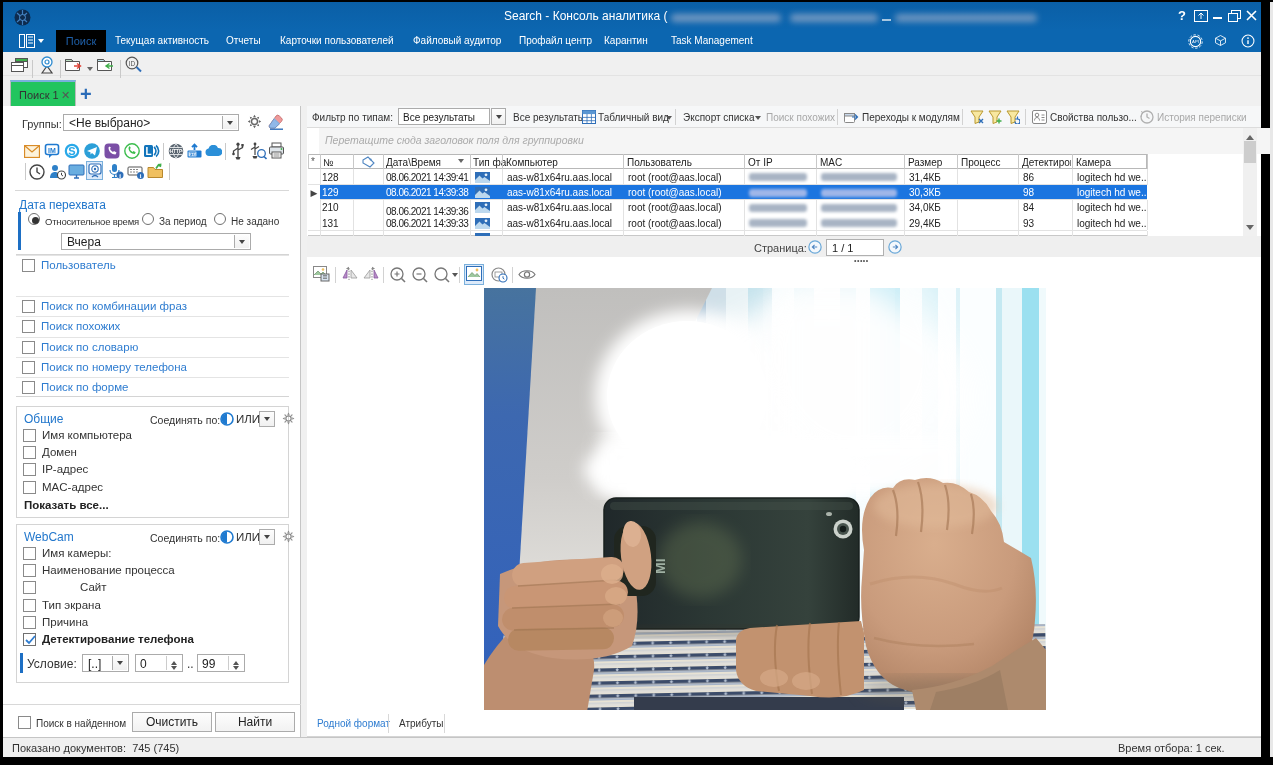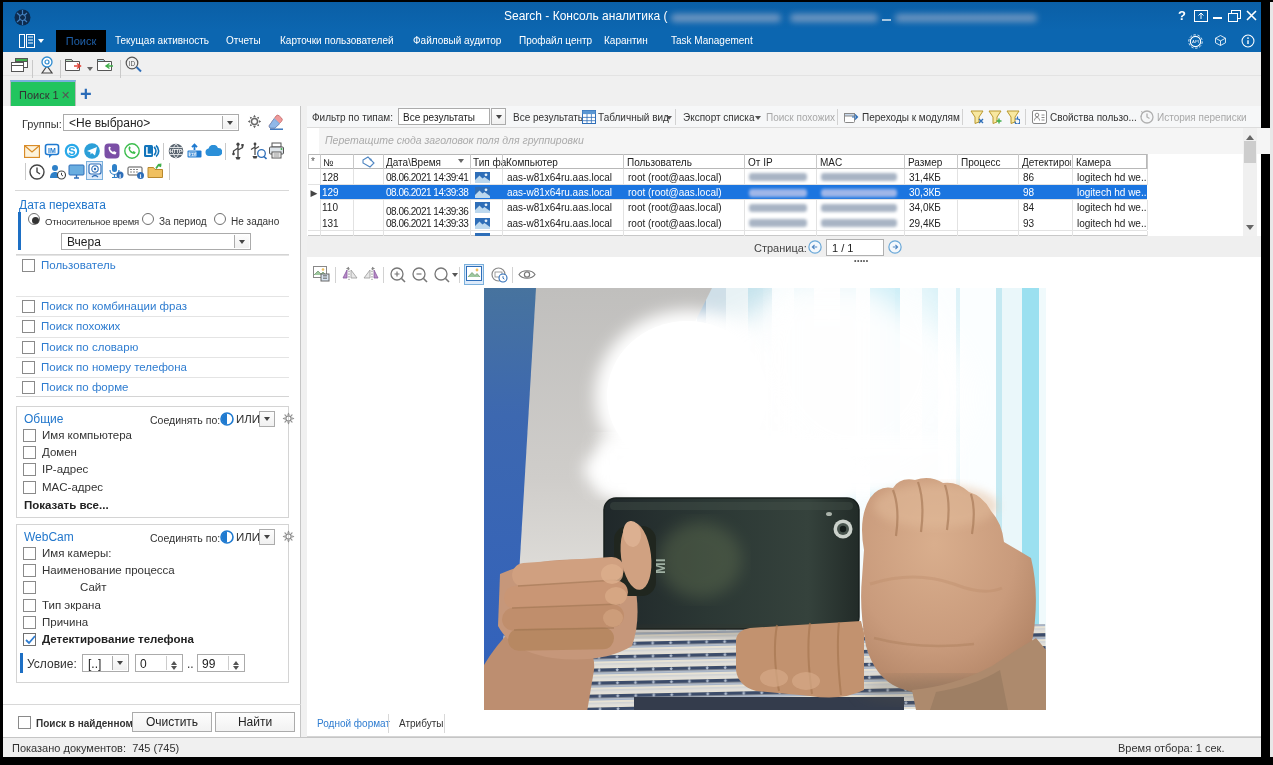--- a/index.html
+++ b/index.html
@@ -388,21 +388,21 @@
 <div class="combo" style="left:180px;top:129px;width:48px;height:18px;">
           <span style="position:absolute;left:4px;top:2px;">99</span>
           <div class="cbtn" style="background:#fff;border-left:1px solid #ccc;">
             <span style="position:absolute;left:4px;top:2px;width:0;height:0;border:3px solid transparent;border-bottom:4px solid #555;"></span>
             <span style="position:absolute;left:4px;top:10px;width:0;height:0;border:3px solid transparent;border-top:4px solid #555;"></span>
           </div>
         </div>
 </div>
   <div class="seph" style="left:0px;top:598px;width:298px;"></div>
   <span class="cb" style="left:15px;top:610px;"></span>
-  <span class="abs" style="left:33px;top:612px;color:#333;font-size:10px;font-weight:bold;">Поиск в найденном</span>
+  <span class="abs" style="left:33px;top:612px;color:#333;font-size:10px;">Поиск в найденном</span>
   <div class="btn" style="left:129px;top:606px;width:80px;height:20px;line-height:18px;">Очистить</div>
   <div class="btn" style="left:212px;top:606px;width:80px;height:20px;line-height:18px;">Найти</div>
 </div>
 <div id="rightpanel">
 <div class="abs" style="left:0;top:0;width:954px;height:22px;border-bottom:1px solid #dcdcdc;background:#f6f7f8;">
   <span class="abs" style="left:5px;top:6px;color:#333;font-size:10px;">Фильтр по типам:</span>
   <div class="combo" style="left:91px;top:2px;width:92px;height:17px;font-size:10px;">
           <span style="position:absolute;left:4px;top:3px;">Все результаты</span>
         </div>
   <div class="abs" style="left:184px;top:2px;width:15px;height:17px;background:linear-gradient(#fdfdfd,#f0f0f0);border:1px solid #ababab;">
@@ -534,21 +534,21 @@
 <span class="abs" style="left:187.5px;top:2.5px;color:#fff;">aas-w81x64ru.aas.local</span>
 <span class="abs" style="left:308.5px;top:2.5px;color:#fff;">root (root@aas.local)</span>
 <span class="abs" style="left:429.5px;top:4px;width:58px;height:8px;background:#9fb6e8;border-radius:3px;filter:blur(1.6px);"></span>
 <span class="abs" style="left:501.5px;top:4px;width:76px;height:8px;background:#9fb6e8;border-radius:3px;filter:blur(1.6px);"></span>
 <span class="abs" style="left:589.5px;top:2.5px;color:#fff;">30,3КБ</span>
 <span class="abs" style="left:703.5px;top:2.5px;color:#fff;">98</span>
 <span class="abs" style="left:757.5px;top:2.5px;color:#fff;width:70px;overflow:hidden;">logitech hd we...</span>
 <span class="abs" style="left:0;top:14.8px;width:827.5px;height:0.5px;background:#e2e2e2;"></span>
 </div>
 <div class="abs" style="left:1px;top:45.900000000000006px;width:839px;height:15.3px;background:#fff;">
-<span class="abs" style="left:14px;top:2.5px;color:#222;">110</span>
+<span class="abs" style="left:14px;top:2.5px;color:#222;">210</span>
 <span class="abs" style="left:78px;top:6px;color:#222;letter-spacing:-0.5px;text-align:center;">08.06.2021 14:39:36</span>
 <svg class="abs" style="left:167px;top:2.5px;" width="15" height="11" viewBox="0 0 15 11">
             <rect x="0" y="0" width="15" height="11" fill="#2e6eb8"></rect>
             <path d="M0 8 L4.5 3.5 L7.5 6.5 L9.5 5 L15 9 V11 H0 Z" fill="#bcd8ee"></path>
             <circle cx="11" cy="2.8" r="1.4" fill="#e8f2fa"></circle>
           </svg>
 <span class="abs" style="left:199px;top:2.5px;color:#222;">aas-w81x64ru.aas.local</span>
 <span class="abs" style="left:320px;top:2.5px;color:#222;">root (root@aas.local)</span>
 <span class="abs" style="left:441px;top:4px;width:58px;height:8px;background:#a8b4c4;border-radius:3px;filter:blur(1.6px);"></span>
 <span class="abs" style="left:513px;top:4px;width:76px;height:8px;background:#a8b4c4;border-radius:3px;filter:blur(1.6px);"></span>

